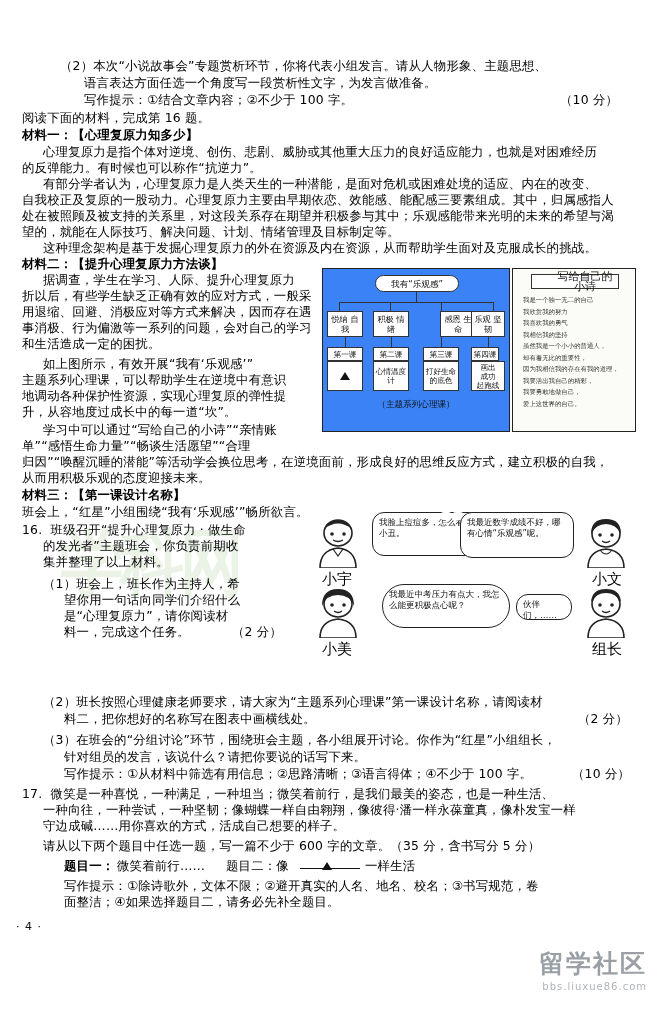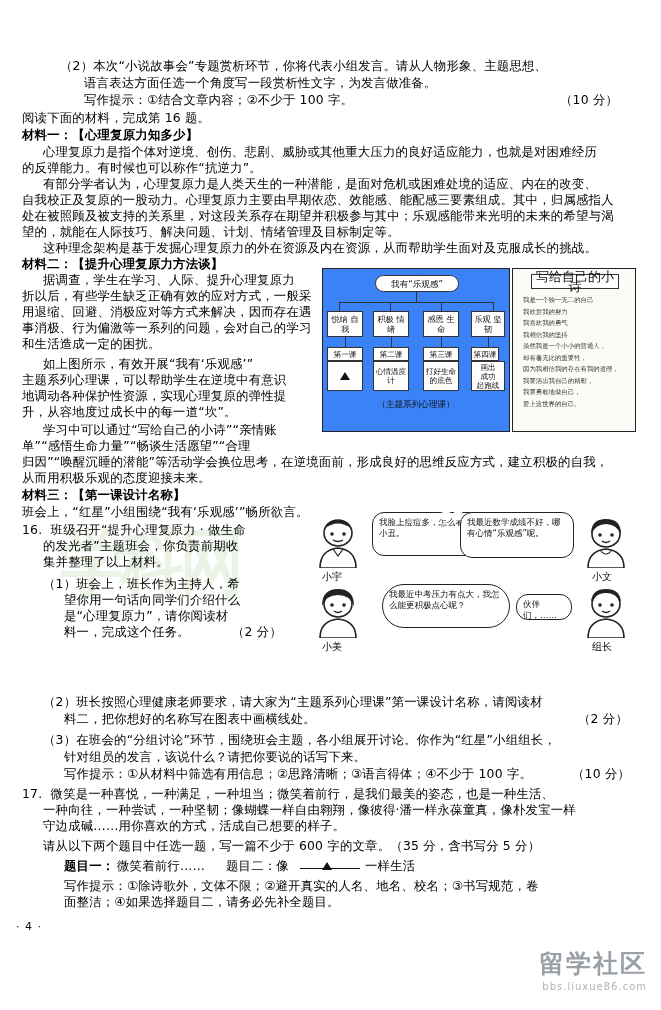--- a/index.html
+++ b/index.html
@@ -90,21 +90,21 @@
     border:1.4px solid #222;
     border-radius:12px;
     background:#fff;
     font-size:8.5px;
     line-height:11px;
     padding:4px 6px;
     box-sizing:border-box;
   }
   .bubble.cloud{border-radius:22px;}
   .name{
-    position:absolute;font-size:10px;color:#000;
+    position:absolute;font-size:15px;color:#000;
   }
   .pg{
     position:absolute;left:14px;bottom:60px;font-size:11px;letter-spacing:1px;
   }
   .tri{
     display:inline-block;
     width:0;height:0;
     border-left:5px solid transparent;
     border-right:5px solid transparent;
     border-bottom:8px solid #111;
@@ -165,21 +165,21 @@
     <div class="line" style="left:16px;top:33px;width:155px;height:1px;"></div>
     <div class="line" style="left:16px;top:33px;width:1px;height:9px;"></div>
     <div class="line" style="left:67px;top:33px;width:1px;height:9px;"></div>
     <div class="line" style="left:118px;top:33px;width:1px;height:9px;"></div>
     <div class="line" style="left:170px;top:33px;width:1px;height:9px;"></div>
 
     <div class="node" style="left:4px;top:42px;width:36px;height:26px;">悦纳
 自我</div>
     <div class="node" style="left:50px;top:42px;width:36px;height:26px;">积极
 情绪</div>
-    <div class="node" style="left:100px;top:42px;width:36px;height:26px;">感恩
+    <div class="node" style="left:117px;top:42px;width:36px;height:26px;">感恩
 生命</div>
     <div class="node" style="left:148px;top:42px;width:34px;height:26px;">乐观
 坚韧</div>
 
     <div class="line" style="left:22px;top:68px;width:1px;height:10px;"></div>
     <div class="line" style="left:68px;top:68px;width:1px;height:10px;"></div>
     <div class="line" style="left:118px;top:68px;width:1px;height:10px;"></div>
     <div class="line" style="left:165px;top:68px;width:1px;height:10px;"></div>
 
     <div class="node small" style="left:4px;top:78px;width:36px;height:14px;">第一课</div>
@@ -196,21 +196,21 @@
 
     <div class="node small" style="left:148px;top:78px;width:28px;height:14px;">第四课</div>
     <div class="node small" style="left:148px;top:92px;width:34px;height:30px;white-space:pre-line;">画出
 成功
 起跑线</div>
 
     <div class="cap" style="left:0;top:130px;">（主题系列心理课）</div>
   </div>
 
   <div class="figure fig-right">
-    <div class="node" style="left:18px;top:5px;width:88px;height:15px;font-size:13px;">写给自己的小诗</div>
+    <div class="node" style="left:18px;top:5px;width:88px;height:15px;font-size:11px;padding-left:21px;">写给自己的小诗</div>
     <div style="position:absolute;left:10px;top:26px;width:104px;font-size:6.4px;line-height:11.5px;color:#333;">
       <div>我是一个独一无二的自己</div>
       <div>我欣赏我的努力</div>
       <div>我喜欢我的勇气</div>
       <div>我相信我的坚持</div>
       <div>虽然我是一个小小的普通人，</div>
       <div>却有着无比的重要性，</div>
       <div>因为我相信我的存在有我的道理，</div>
       <div>我要活出我自己的精彩，</div>
       <div>我要勇敢地做自己，</div>

